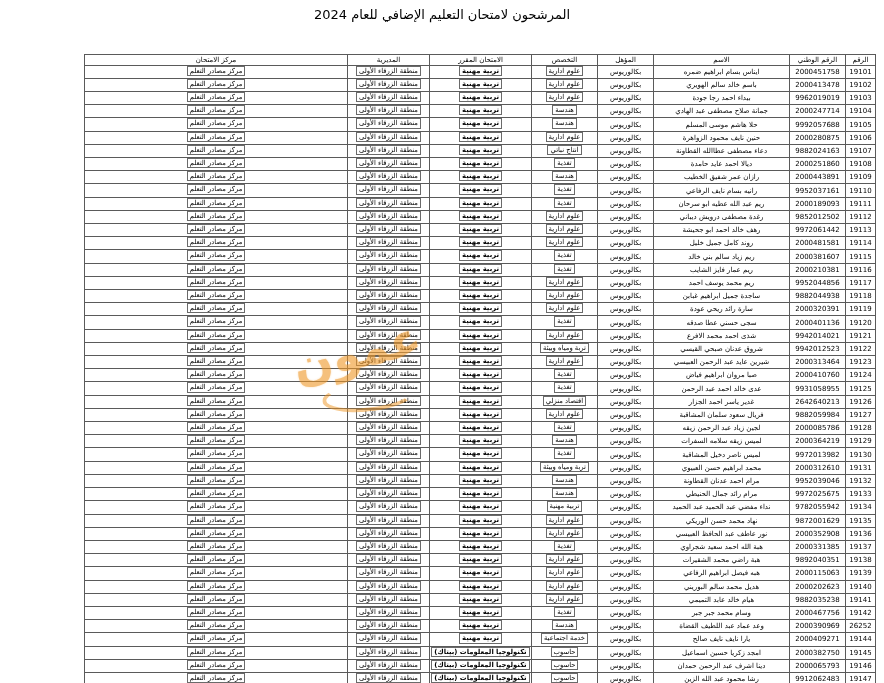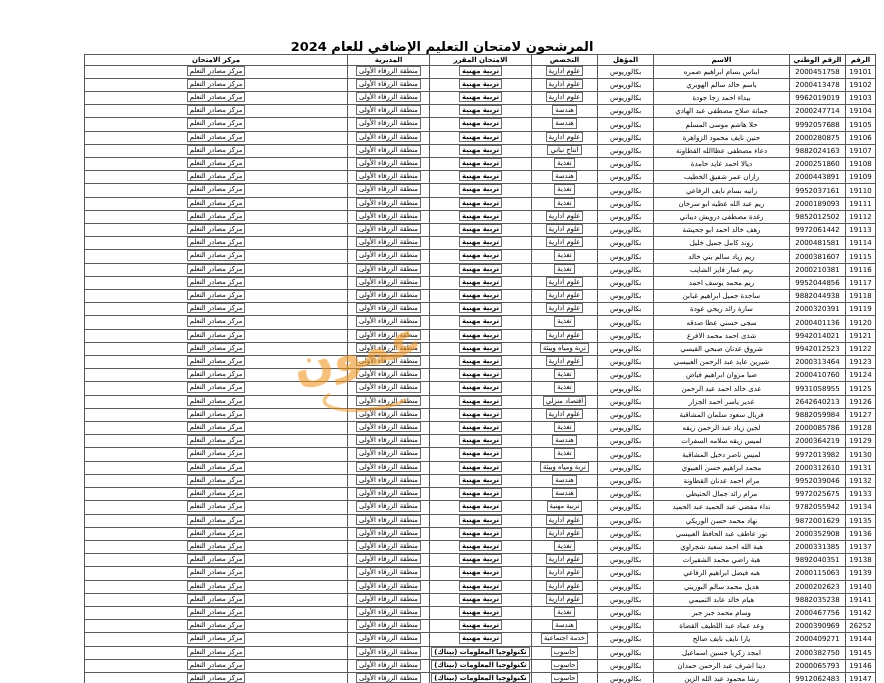--- a/index.html
+++ b/index.html
@@ -3,32 +3,32 @@
 <meta charset="utf-8">
 <style>
   * { margin:0; padding:0; box-sizing:border-box; }
   html,body { background:#ffffff; }
   .page {
     position:relative; width:884px; height:683px; background:#ffffff;
     font-family:"DejaVu Sans", sans-serif; direction:rtl; overflow:hidden; color:#000;
   }
   .title {
     position:absolute; top:7px; right:0; width:100%;
-    text-align:center; font-size:13px; font-weight:bold;margin-top:32px;
+    text-align:center; font-size:13px; font-weight:normal;
   }
   table.candidates {
     position:absolute; top:54px; right:8px; width:791px;
     border-collapse:collapse; table-layout:fixed; background:#fff;
   }
   table.candidates th, table.candidates td {
     border:1px solid #5a5a5a; padding:0; height:10.6px;
     font-size:7px; text-align:center; vertical-align:middle;
     overflow:hidden; white-space:nowrap;
   }
-  table.candidates th { font-weight:bold; background:#ffffff; }
+  table.candidates th { font-weight:normal; background:#ffffff; }
   td .boxed {
     display:inline-block; border:1px solid #6a6a6a;
     padding:0 2px; line-height:8.2px; font-size:6.8px; max-width:98%;
     overflow:hidden; white-space:nowrap;
   }
   td .boxed.bold { font-weight:bold; }
   .col-seq { width:30px; }
   .col-national { width:56px; }
   .col-name { width:136px; }
   .col-qual { width:56px; }

